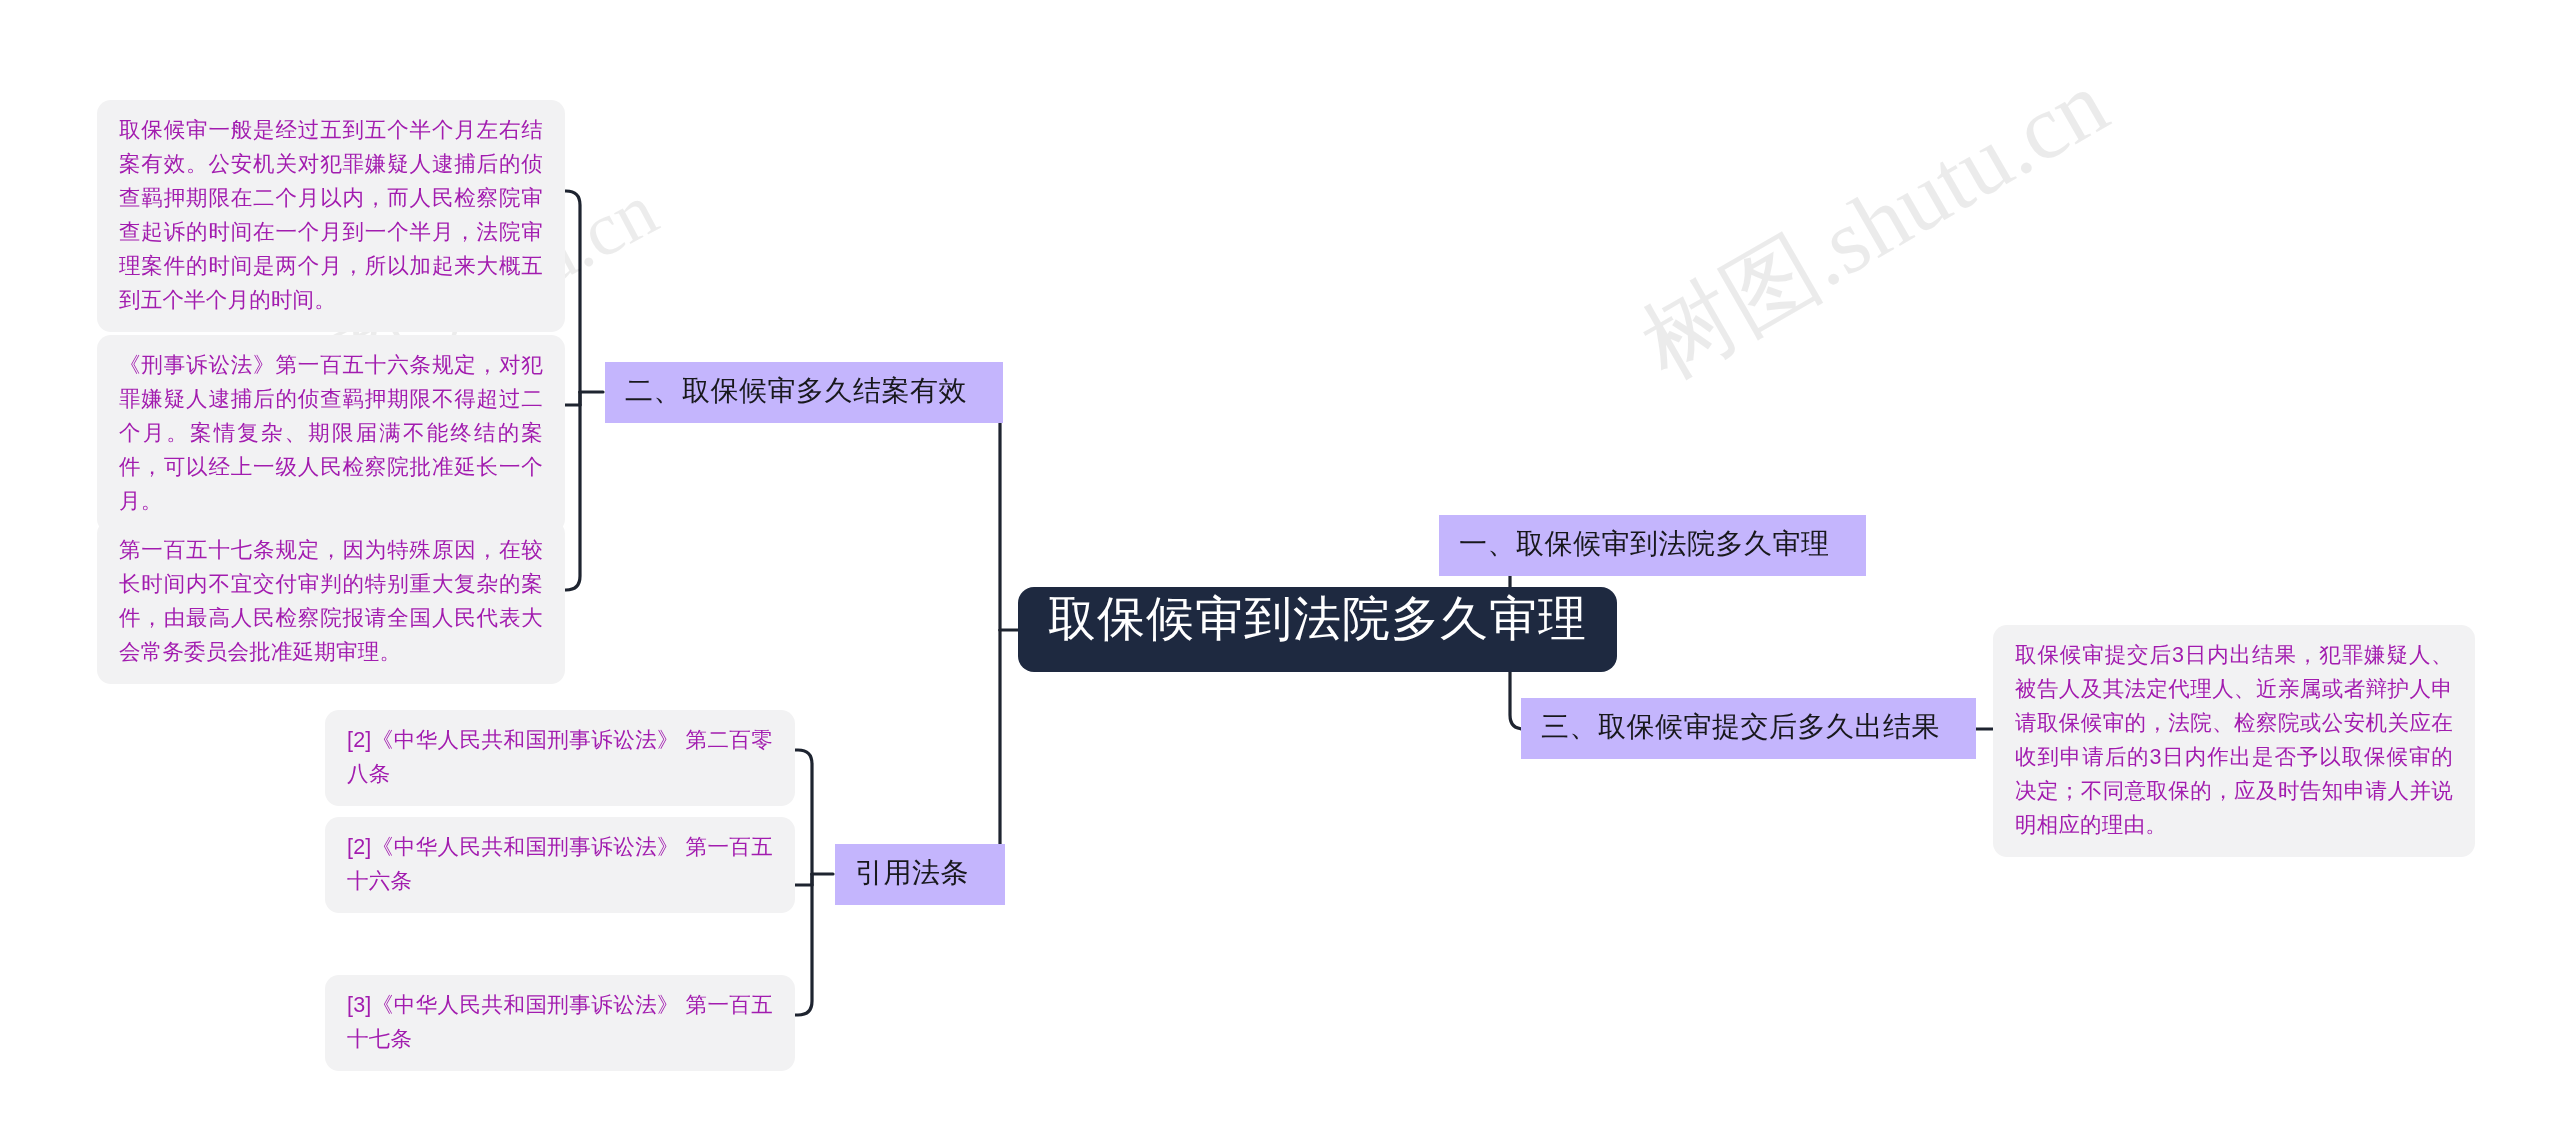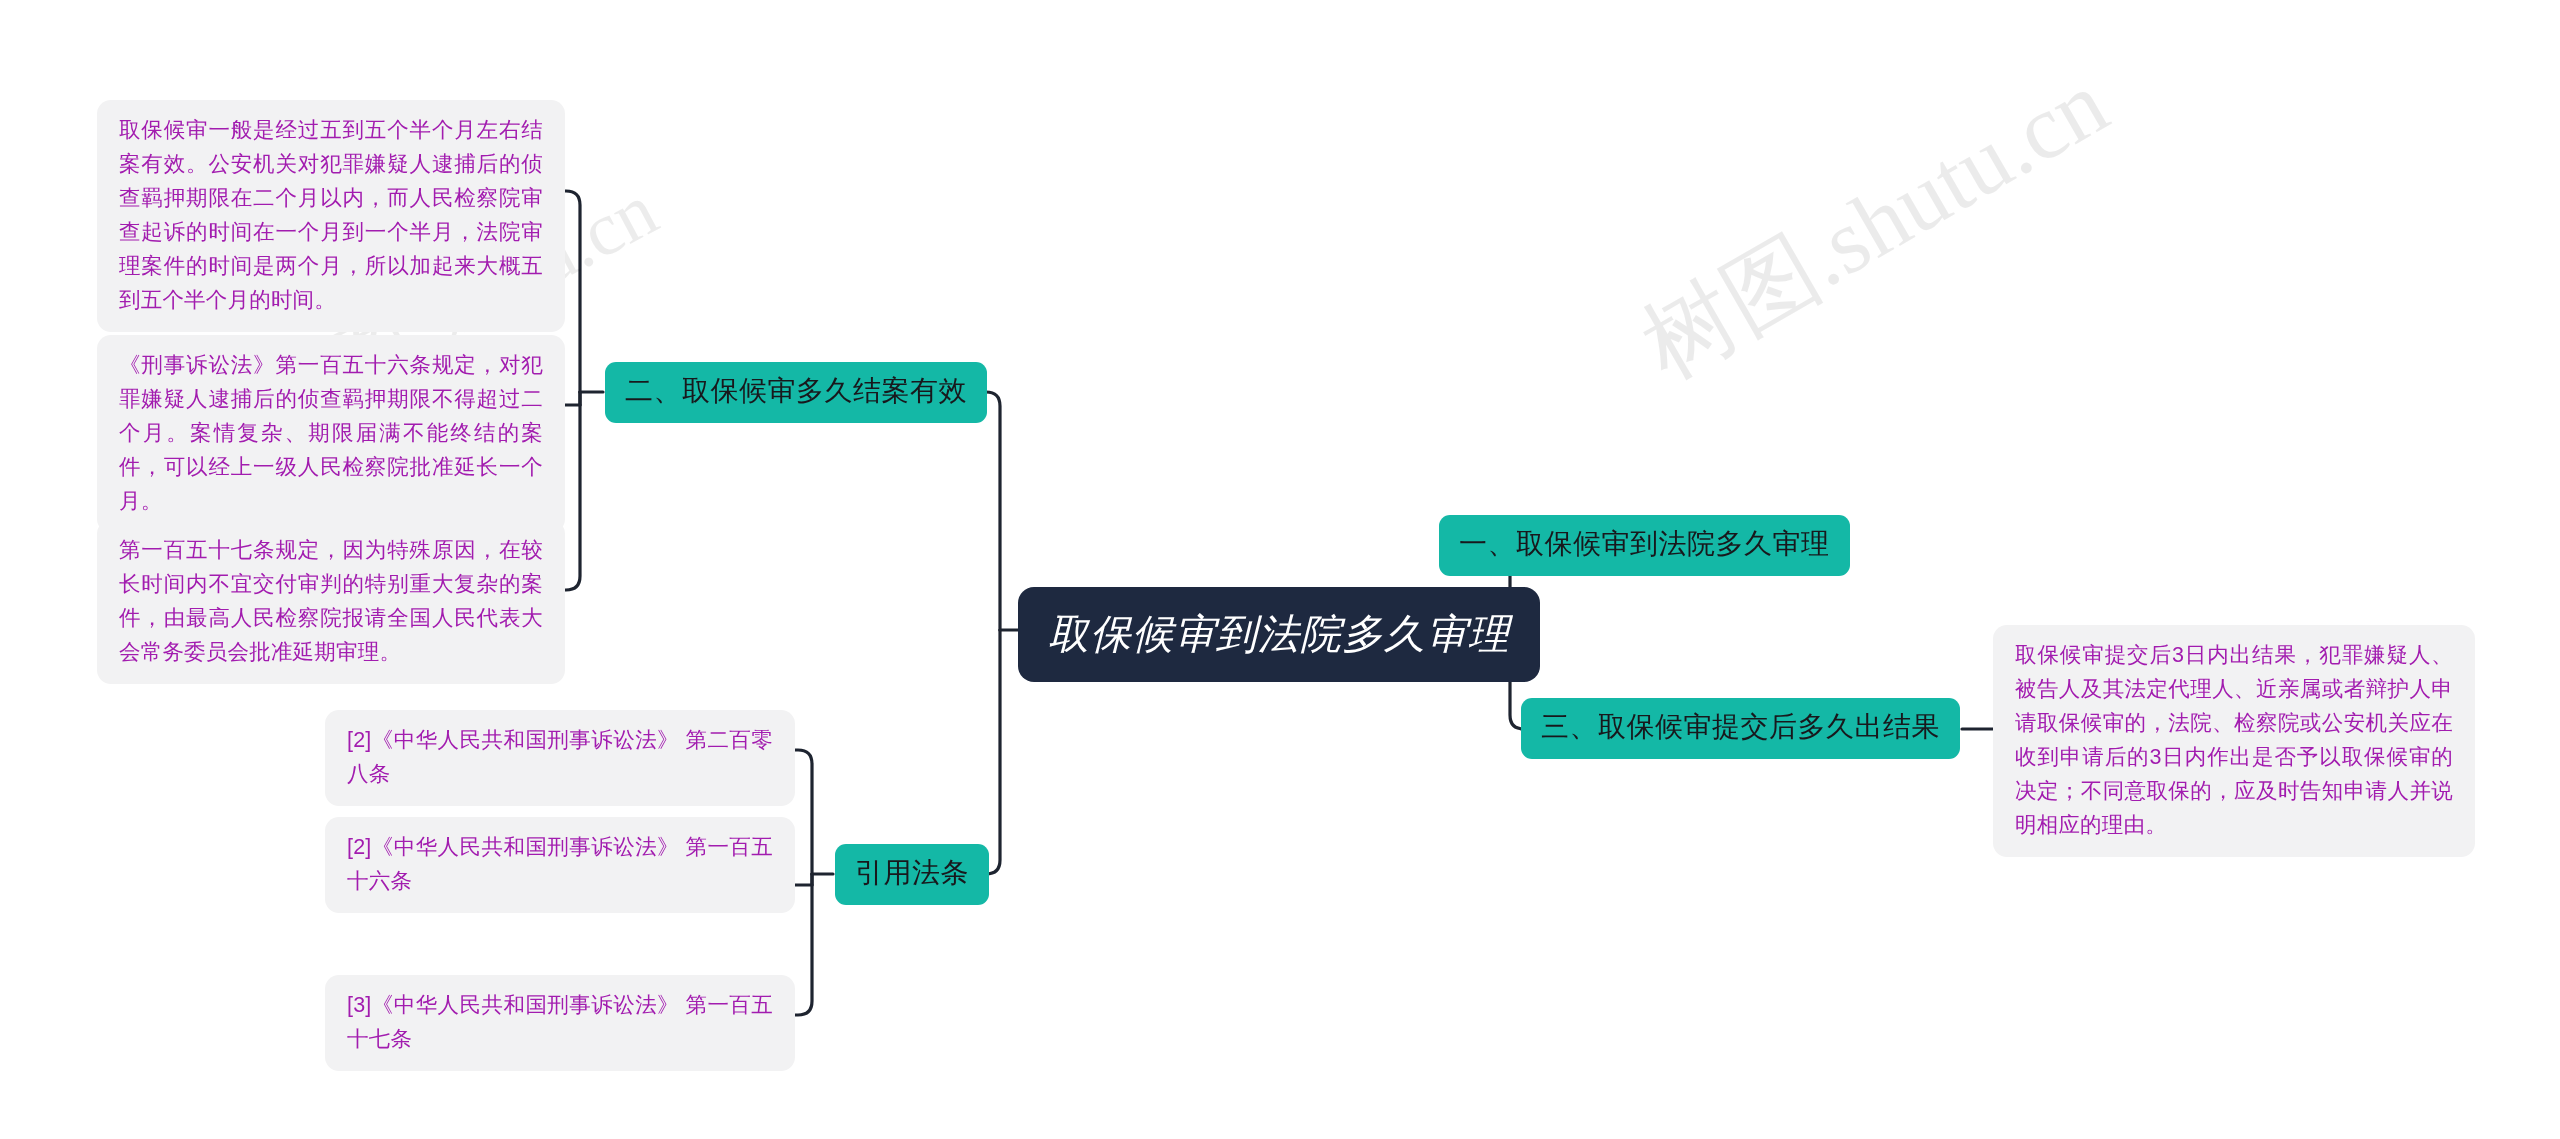--- a/index.html
+++ b/index.html
@@ -35,39 +35,38 @@
     border-radius: 14px;
     padding: 14px 22px;
     color: #a21caf;
     font-size: 21.5px;
     line-height: 1.58;
     letter-spacing: 0.2px;
     text-align: justify;
     word-break: break-all;
   }
   .branch {
-    background: #14b8a6;
-    border-radius: 11px;
-    padding: 9px 20px 11px 20px;
+    background: #c4b5fd;
+    border-radius: 0;
+    padding: 9px 36px 11px 20px;
     color: #18181c;
     font-size: 28px;
     line-height: 1.45;
     white-space: nowrap;
     letter-spacing: 0.5px;
   }
   .rootnode {
     background: #1e2940;
     border-radius: 16px;
-    padding: 20px 30px 20px 30px;
+    padding: 0 30px 20px 30px;
     color: #ffffff;
-    font-size: 41px;
+    font-size: 48px;
     line-height: 1.35;
     white-space: nowrap;
     letter-spacing: 1px;
-    font-style: italic;
   }
   .wm {
     position: absolute;
     z-index: 2;
     color: #000;
     opacity: 0.07;
     font-size: 76px;
     font-family: "Liberation Serif", "DejaVu Serif", serif;
     white-space: nowrap;
     transform: rotate(-28deg);

